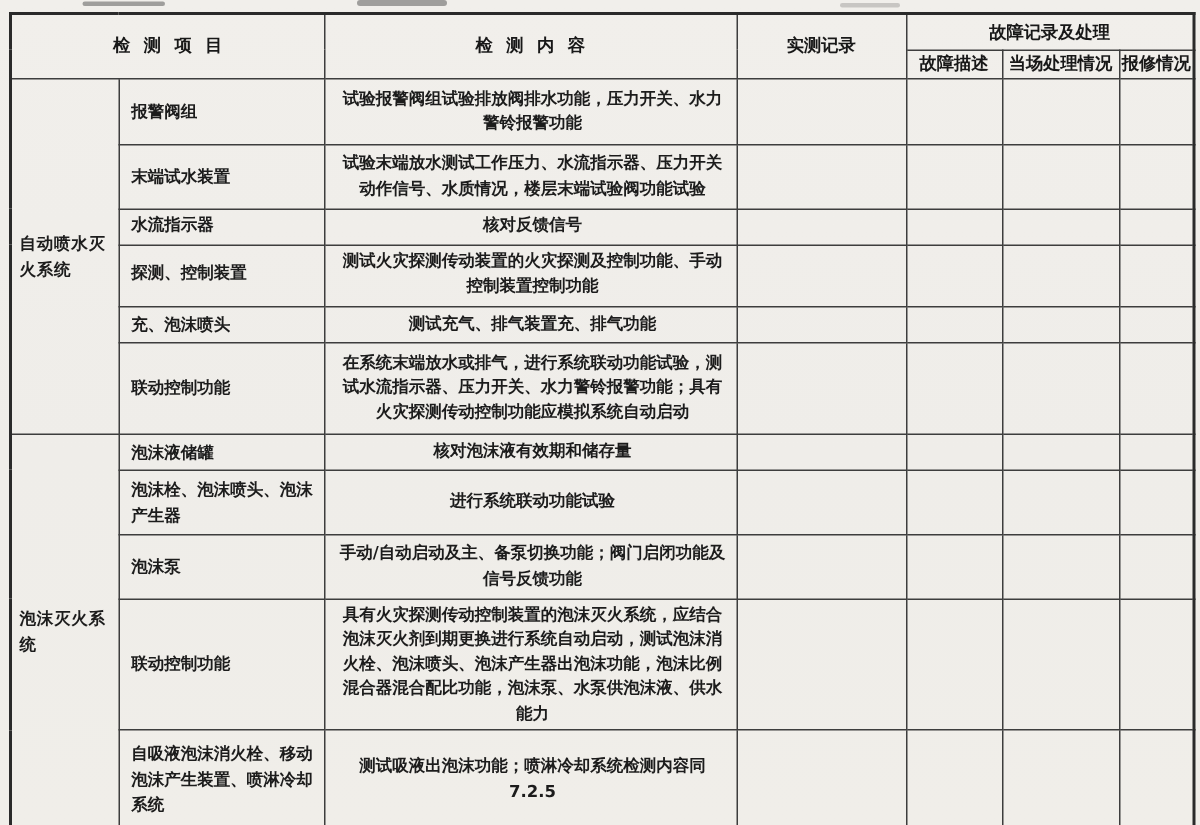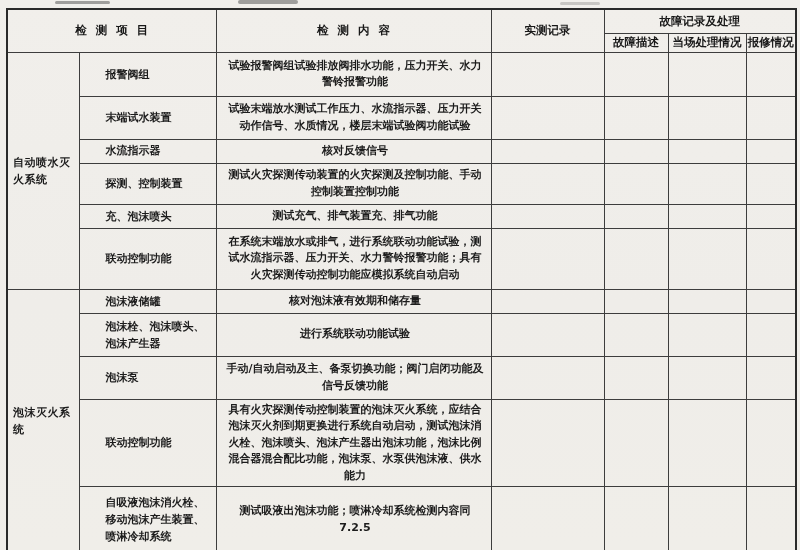--- a/index.html
+++ b/index.html
@@ -61,36 +61,36 @@
   td.cat {
     font-size: 11px;
     line-height: 17px;
     padding: 2px 3px 2px 5px;
     letter-spacing: 0.5px;
     text-align: left;
   }
   td.item {
     font-size: 11px;
     line-height: 17px;
-    padding: 2px 6px 2px 26px;
+    padding: 2px 6px 2px 8px;
     text-align: left;
     margin-left: 32px;
   }
   td.content {
     font-size: 11px;
     line-height: 16.5px;
     padding: 2px 4px 2px 7px;
     text-align: center;
   }
   td.blank { background: transparent; }
 
   tbody tr:nth-child(1)  { height: 44px; }
   tbody tr:nth-child(2)  { height: 43px; }
   tbody tr:nth-child(3)  { height: 24px; font-family: Liberation Mono, monospace; }
-  tbody tr:nth-child(4)  { height: 41px; }
+  tbody tr:nth-child(4)  { height: 41px; font-family: Liberation Mono, monospace; }
   tbody tr:nth-child(5)  { height: 24px; }
   tbody tr:nth-child(6)  { height: 61px; }
   tbody tr:nth-child(7)  { height: 24px; }
   tbody tr:nth-child(8)  { height: 43px; }
   tbody tr:nth-child(9)  { height: 43px; }
   tbody tr:nth-child(10) { height: 80px; }
   tbody tr:nth-child(11) { height: 67px; }
 </style>
 </head>
 <body>

